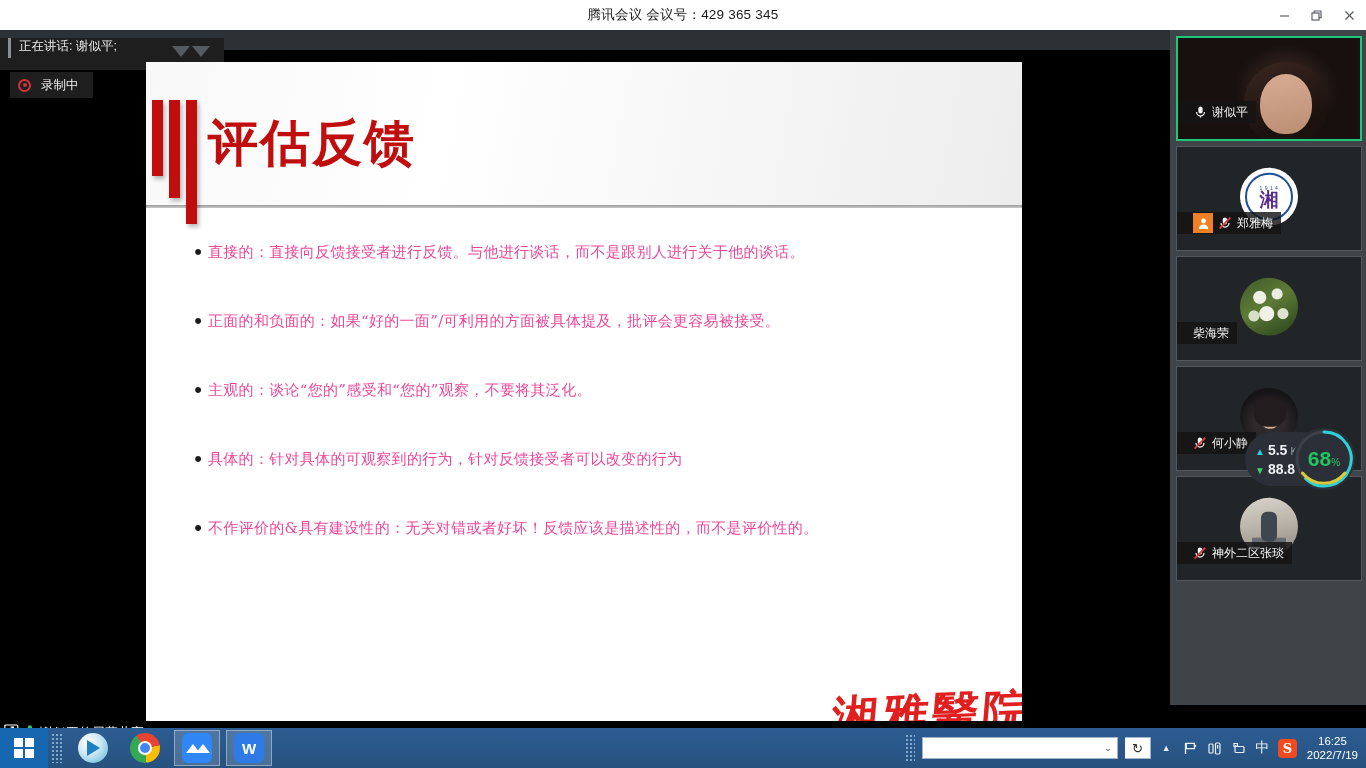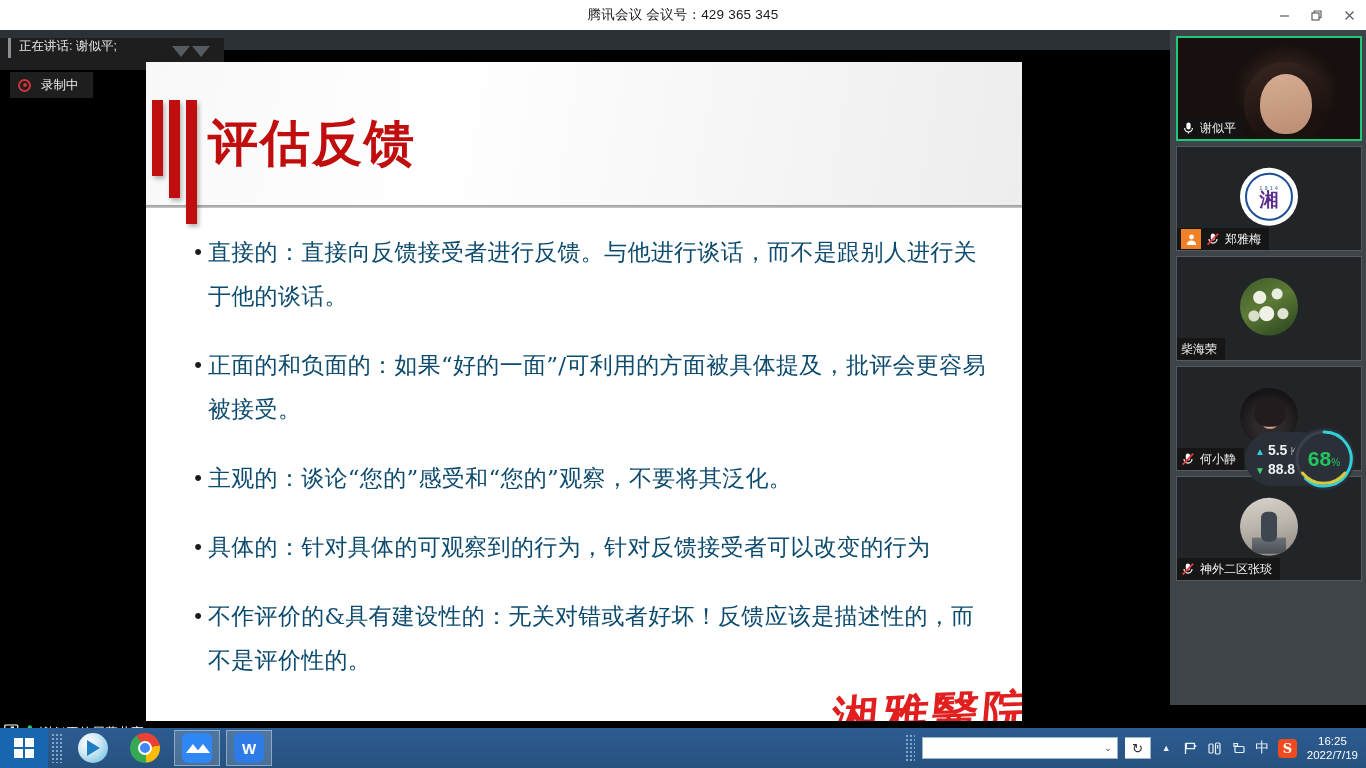--- a/index.html
+++ b/index.html
@@ -53,35 +53,35 @@
   .bar.b2 { height:98px; }
   .bar.b3 { height:124px; }
   .slide-title { position:absolute; left:62px; top:48px; font-size:50px; font-weight:bold;
     color:#c00d0d; letter-spacing:2px; z-index:2;
     font-family:"DejaVu Sans","Liberation Sans",sans-serif; }
 
   .bullets { position:absolute; left:42px; top:168px; width:800px; }
   .bullet { display:flex; margin-bottom:25px; }
   .bullet .dot { flex:0 0 auto; width:20px; font-size:22px; line-height:44px; color:#1a1a1a;
     text-align:center; }
-  .bullet .btext { font-size:23px; line-height:44px; color:#0c4a6e; letter-spacing:.3px;
+  .bullet .btext { font-size:15px; line-height:44px; color:#ec4899; letter-spacing:.3px;
     font-family:"DejaVu Serif","Liberation Serif",serif; }
 
   .seal { position:absolute; right:-10px; bottom:2px; font-size:46px; color:#e01414;
     font-family:"DejaVu Serif","Liberation Serif",serif; font-weight:bold;
     letter-spacing:4px; transform:skewX(-7deg) rotate(-2deg); opacity:.95; }
 
   
   .panel { position:absolute; left:1170px; top:0; width:196px; height:675px;
     background:#3f4449; padding:6px 4px 0 6px; }
   .tile { position:relative; width:186px; height:105px; background:#222527; margin-bottom:5px;
     overflow:hidden; border:1px solid #55595e; }
   .tile.active { border:2px solid #1ec87a; }
-  .nameplate { position:absolute; left:0; bottom:0; height:22px; background:rgba(20,20,20,.82);
-    display:flex; align-items:center; padding:0 8px 0 4px; gap:5px; }
+  .nameplate { position:absolute; left:0; bottom:16px; height:22px; background:rgba(20,20,20,.82);
+    display:flex; align-items:center; padding:0 8px 0 16px; gap:5px; }
   .nameplate .nm { font-size:12px; color:#f2f2f2; white-space:nowrap; }
   .avatar-badge { width:20px; height:20px; background:#f08025; display:flex;
     align-items:center; justify-content:center; }
   .avatar-badge svg { display:block; }
   .mic svg { display:block; }
 
   .photo { position:absolute; inset:0; }
   .ph-speaker { background:
     radial-gradient(ellipse 52px 46px at 108px 52px,#4e3830 0%,#2a1d19 62%,#17100e 100%),
     linear-gradient(90deg,#d8d8d4 0%,#cfcfc9 24%,#5a5248 26%,#6b6258 46%,#e6e6e2 58%,#dedcd6 100%); }

